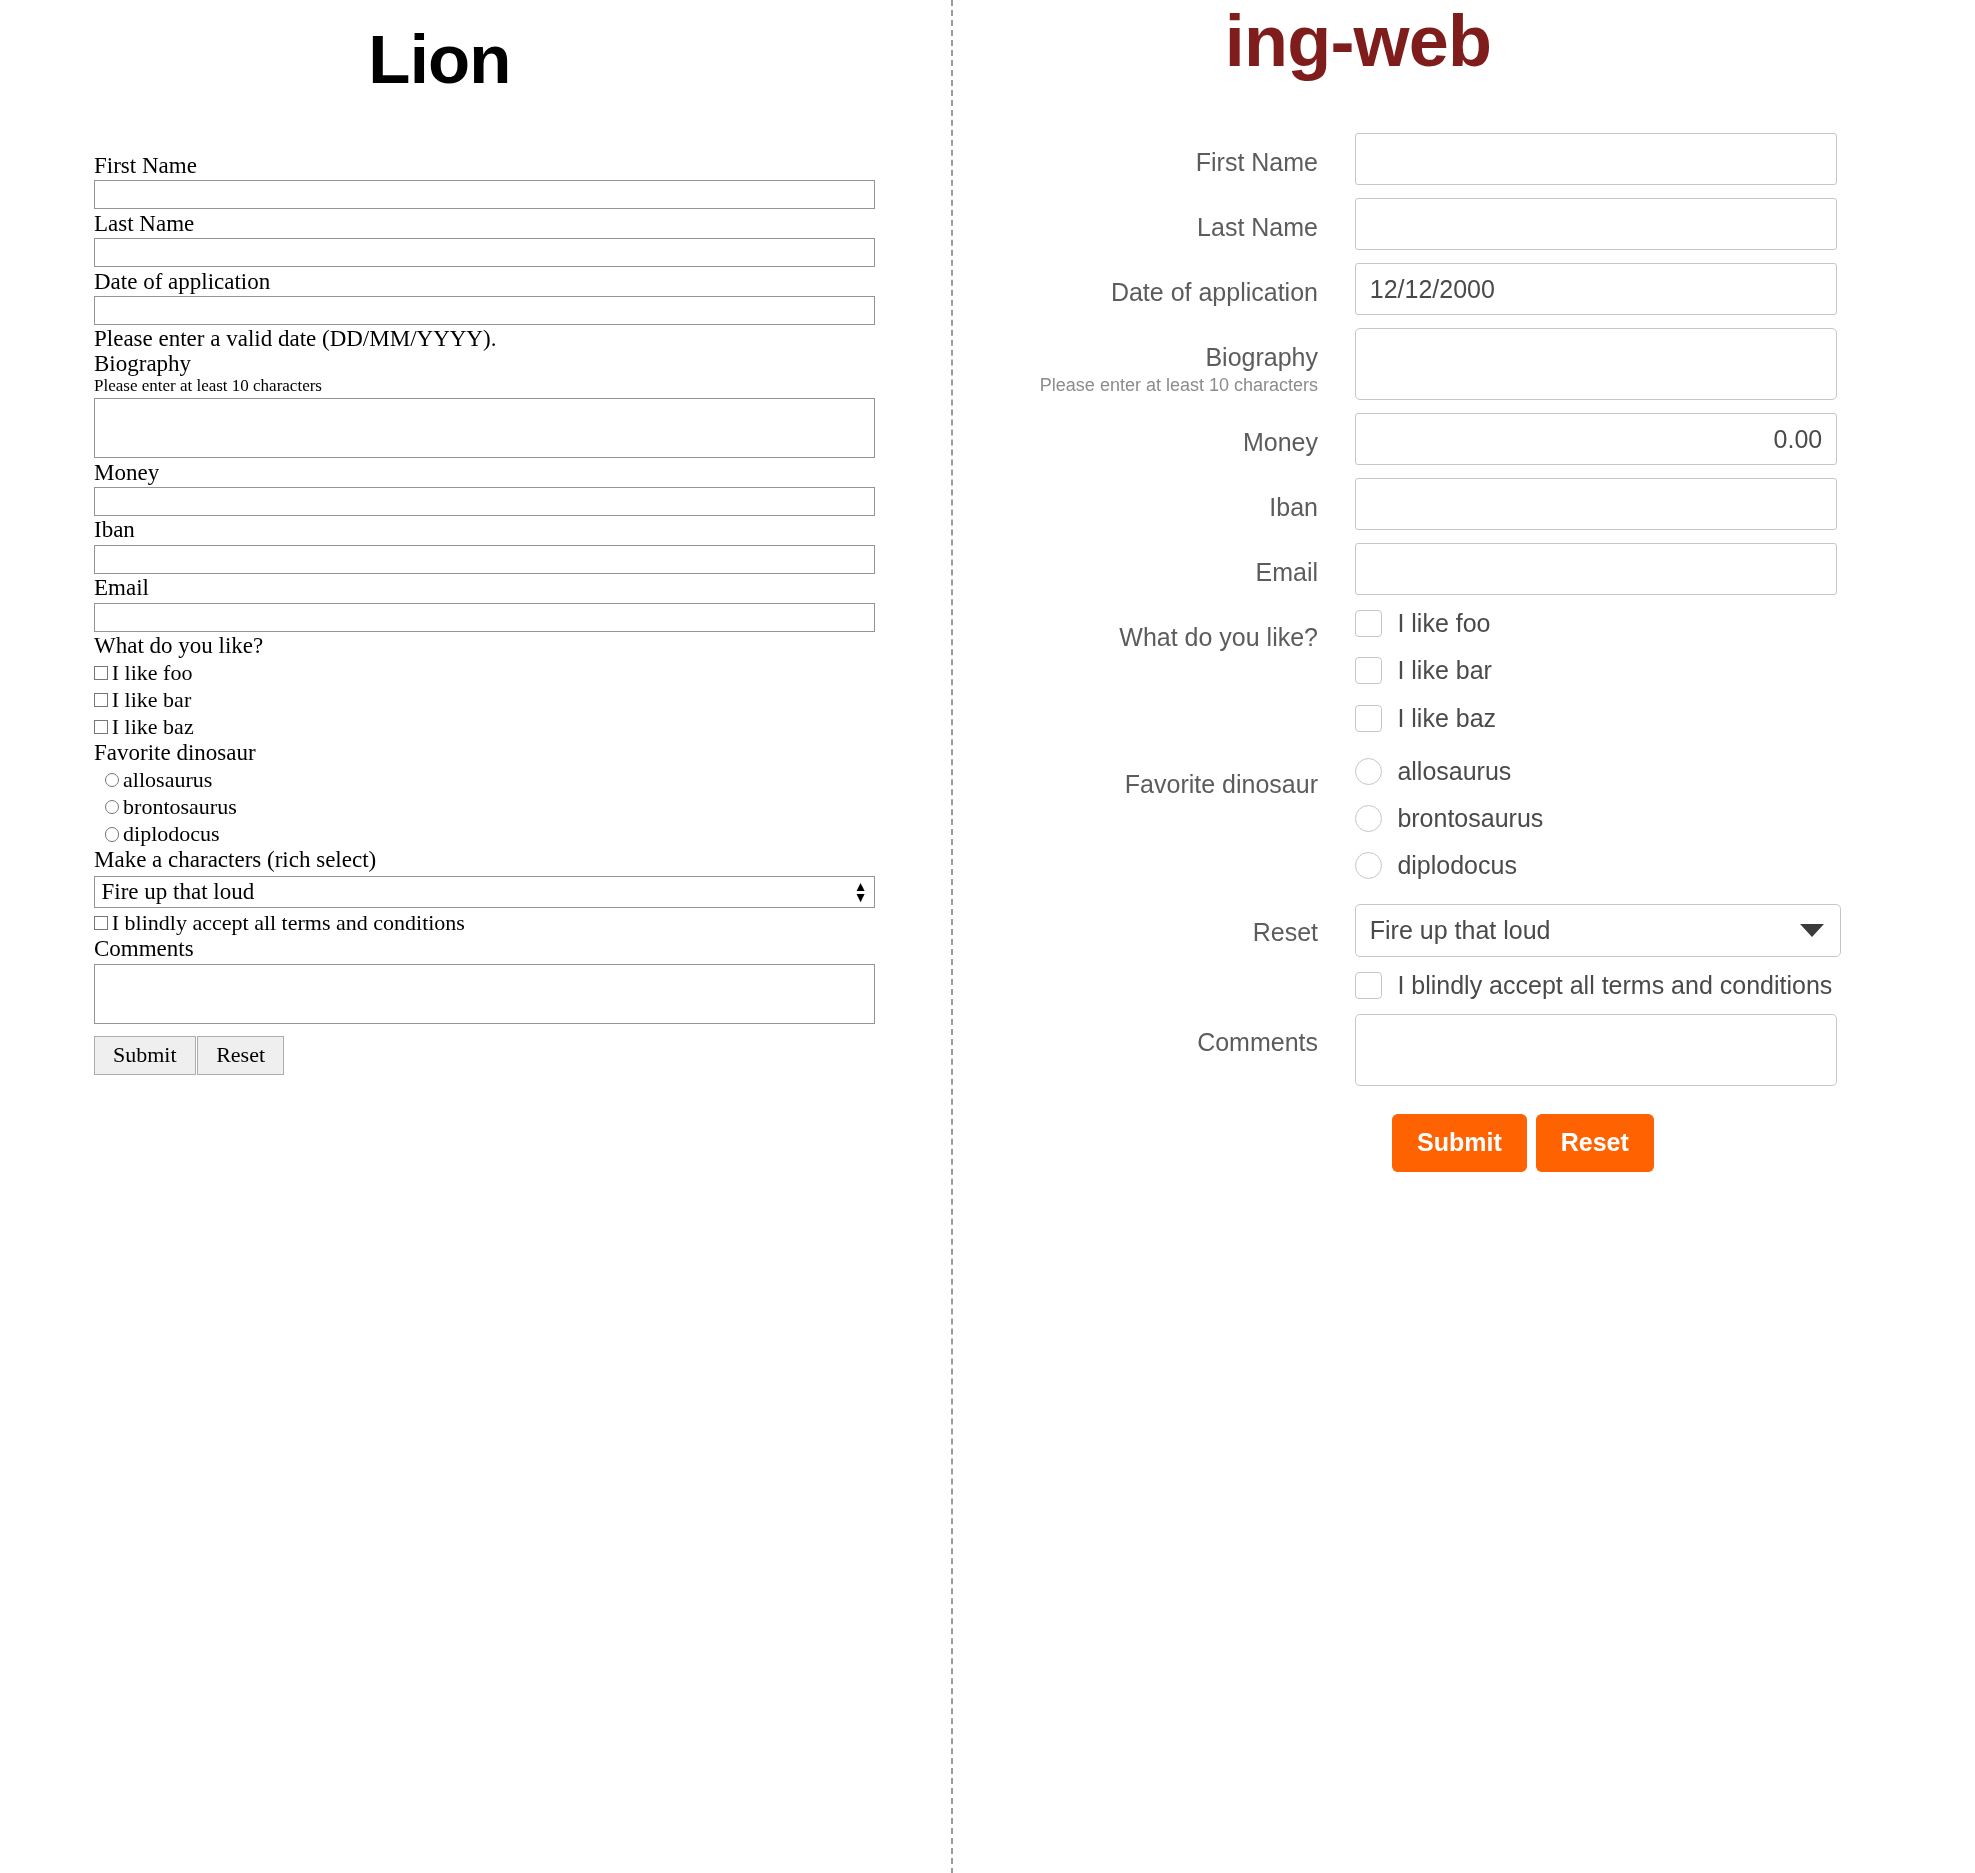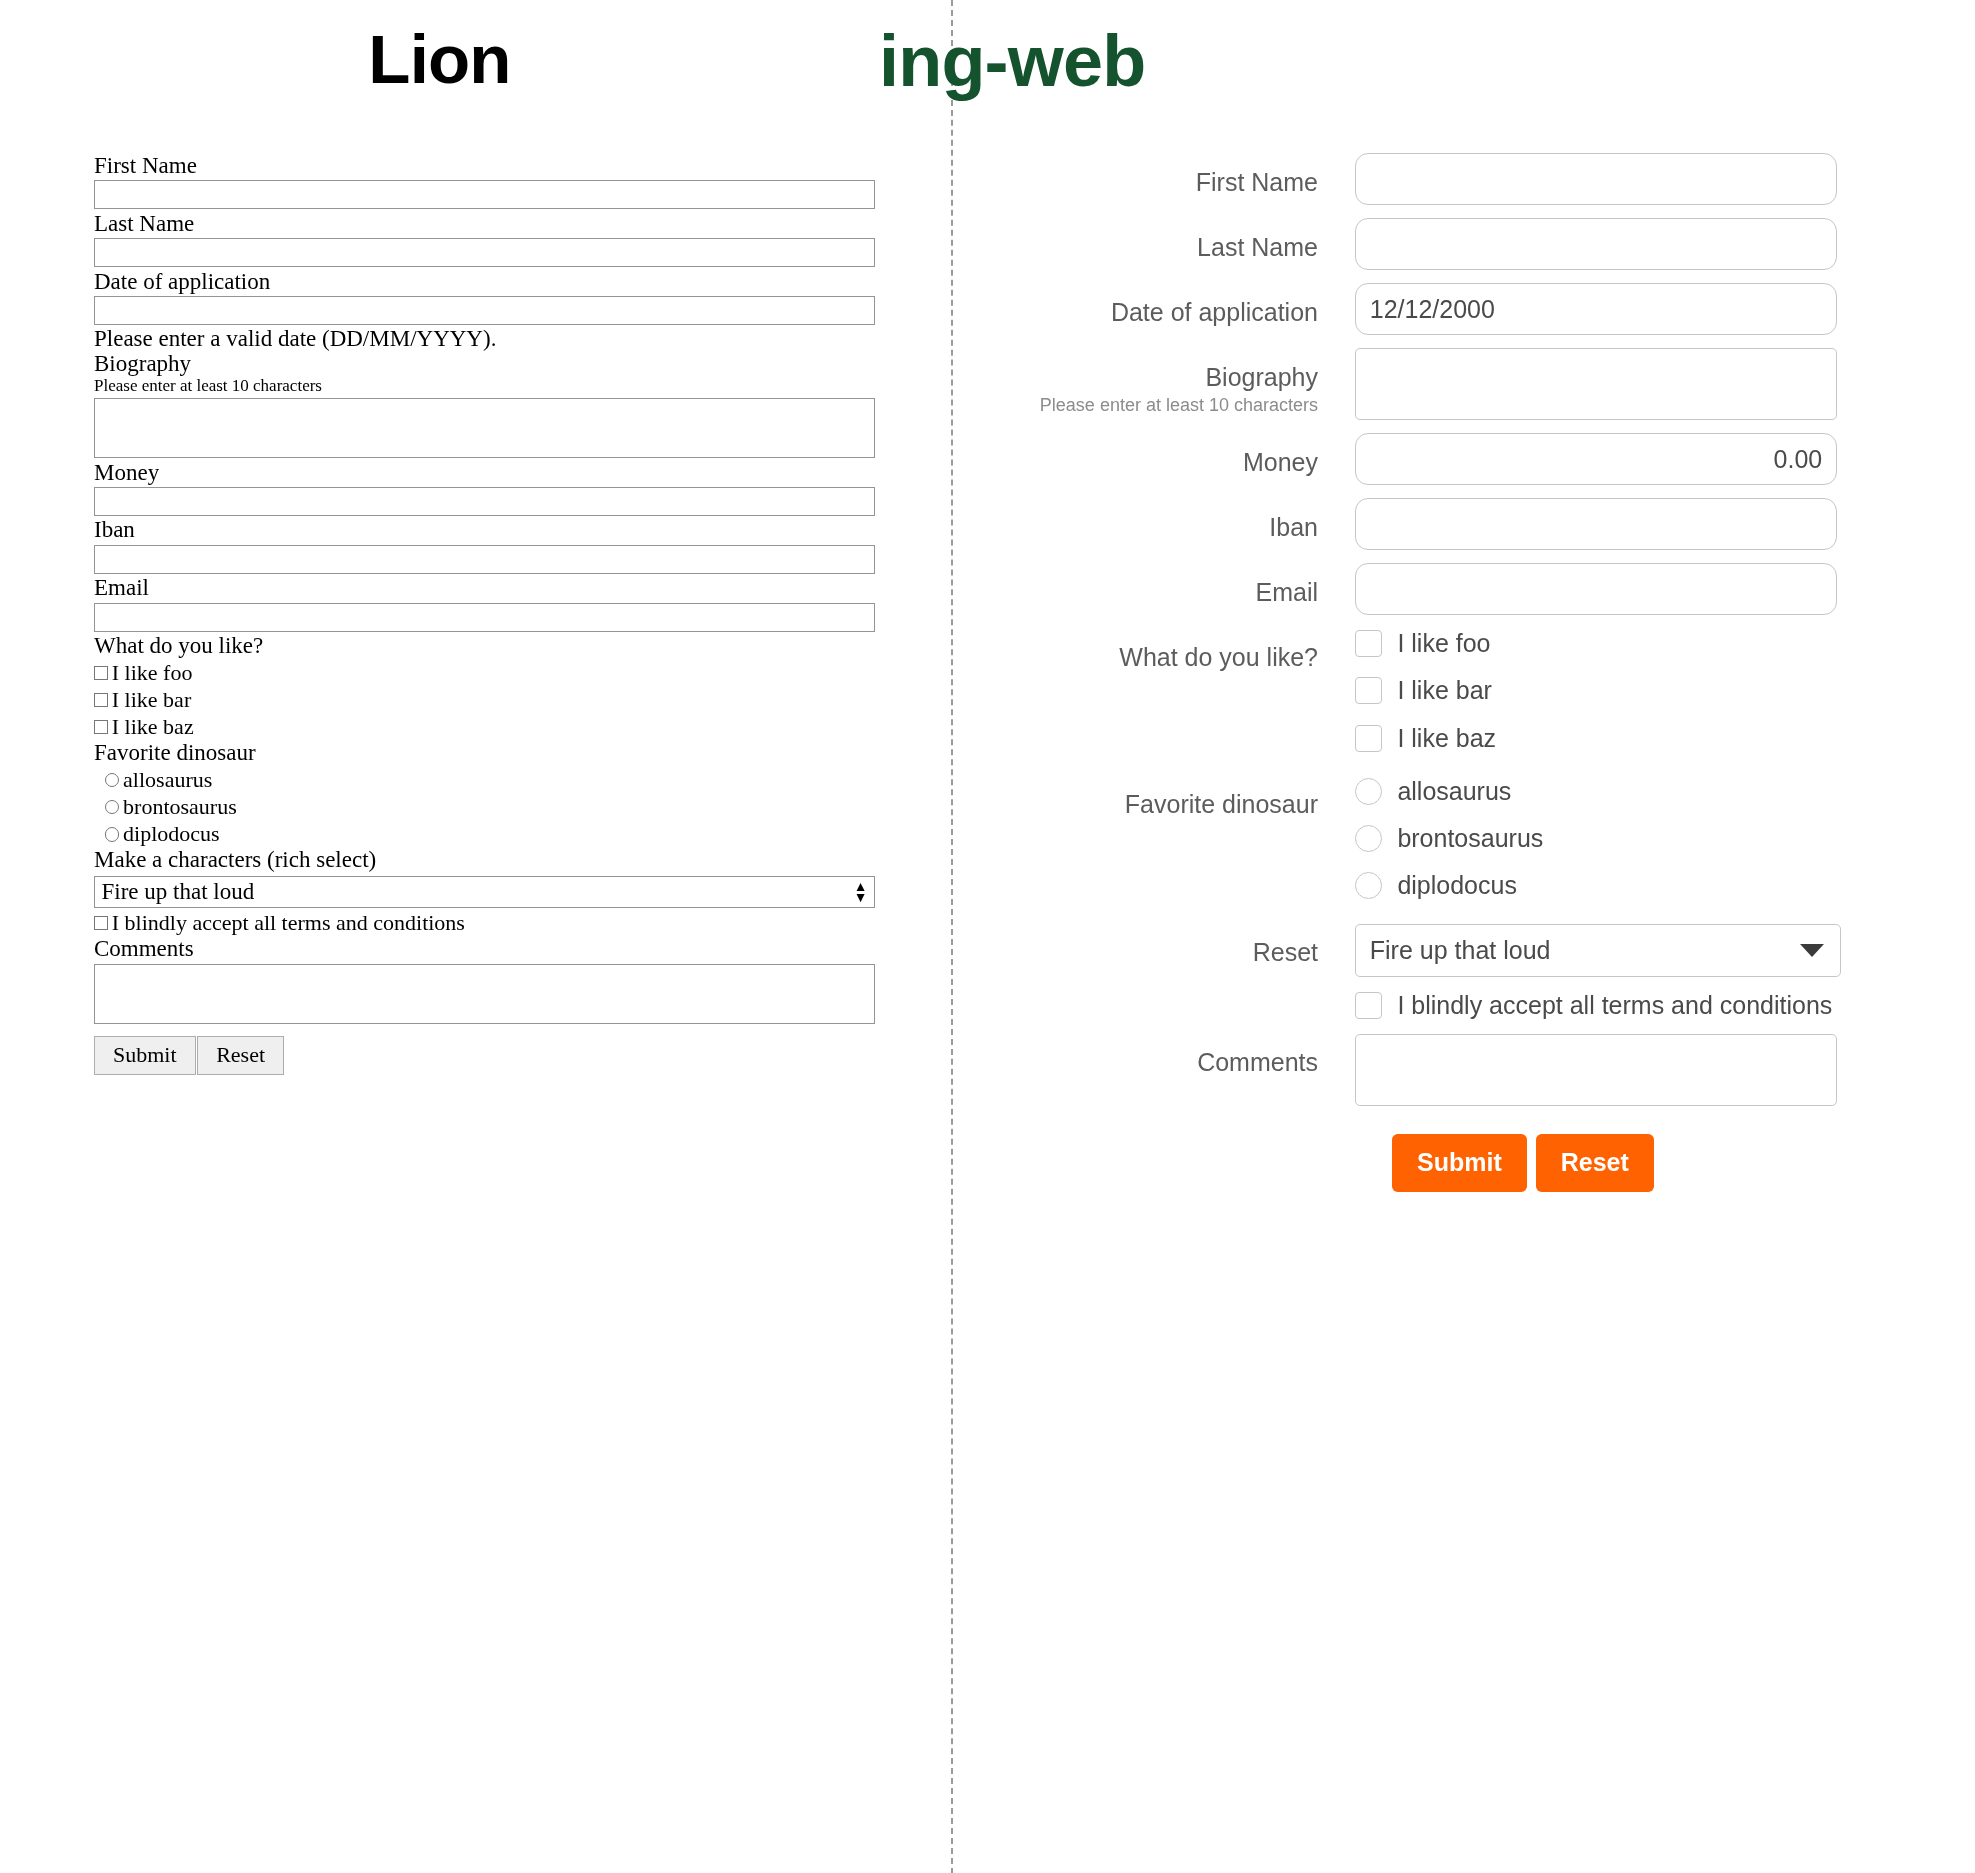--- a/index.html
+++ b/index.html
@@ -143,23 +143,23 @@
 
   
   .col-right {
     width: 1024px;
     height: 100%;
     position: relative;
   }
   .col-right .col-title {
     font-weight: bold;
     font-size: 72px;
-    text-align: left;
-    color: #14532d;
-    margin-top: 20px;
+    text-align: center;
+    color: #7f1d1d;
+    margin-top: 0;
     letter-spacing: -0.8px;
   }
   .ing-form {
     margin-top: 51px;
     padding-left: 39px;
   }
   .ing-row {
     display: flex;
     align-items: flex-start;
     margin-bottom: 13px;
@@ -179,21 +179,21 @@
     color: #8c8c8c;
     margin-top: 4px;
   }
   .ing-field {
     width: 482px;
   }
   .ing-input {
     width: 482px;
     height: 52px;
     border: 1.2px solid #c6c6c6;
-    border-radius: 13px;
+    border-radius: 3px;
     background: #fff;
     font-family: "Liberation Sans", sans-serif;
     font-size: 25px;
     color: #4a4a4a;
     padding: 0 13.8px;
     display: flex;
     align-items: center;
   }
   .ing-input.right { justify-content: flex-end; text-align: center; }
   .ing-textarea {

